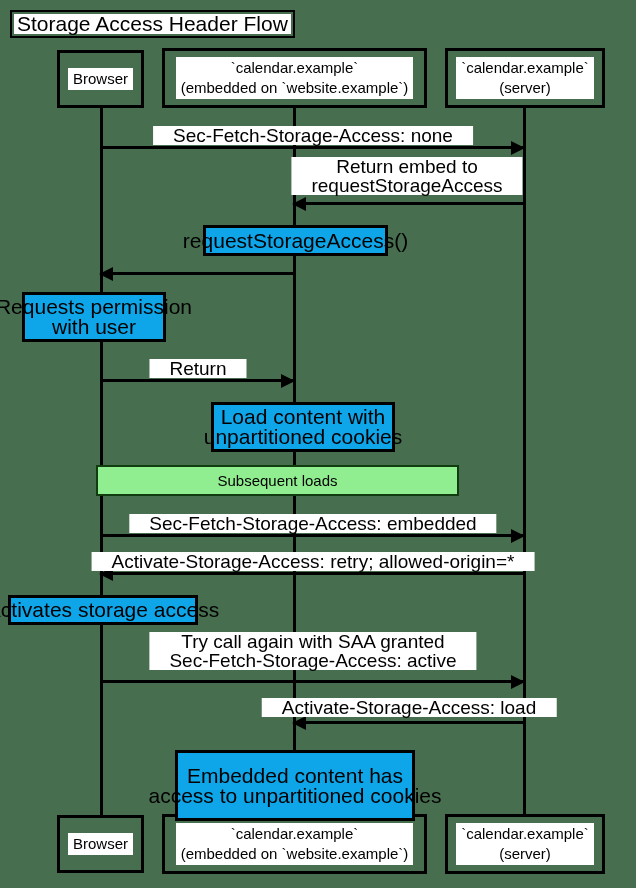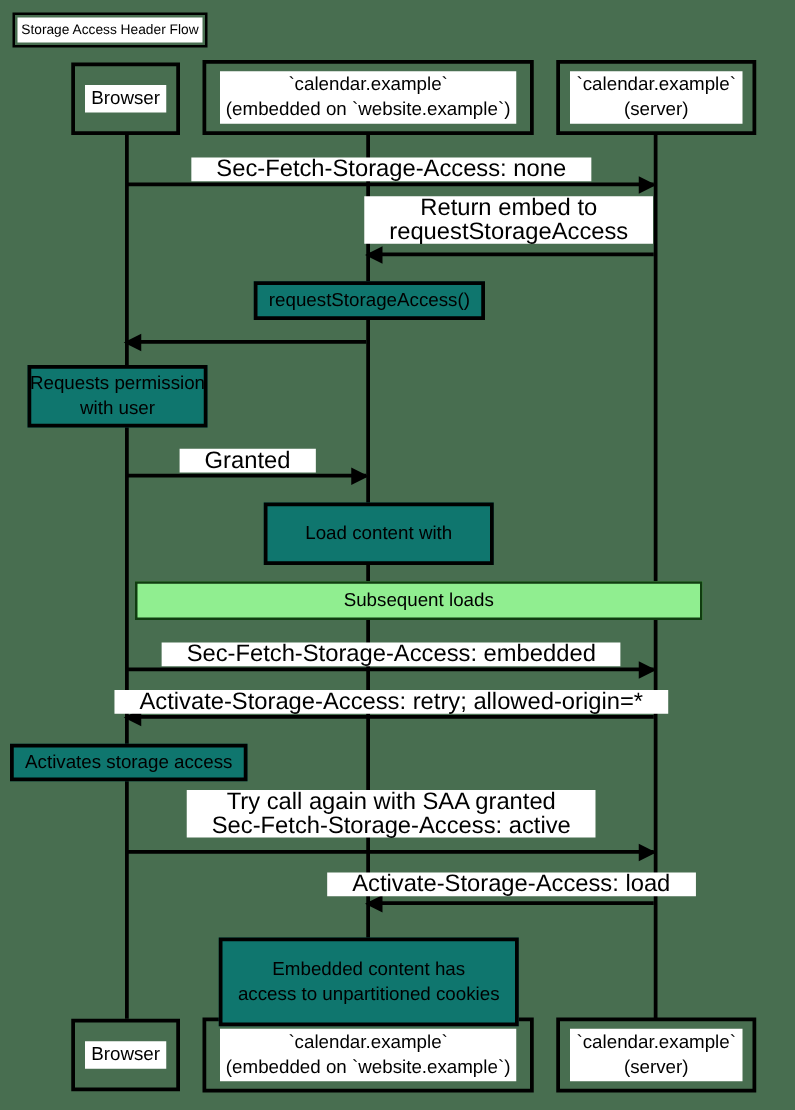--- a/index.html
+++ b/index.html
@@ -5,33 +5,33 @@
   html,body{margin:0;padding:0;background:#486E50;}
   *{box-sizing:border-box;}
   #canvas{
     position:relative;width:636px;height:888px;background:#486E50;
     font-family:"Liberation Sans",sans-serif;color:#000;overflow:hidden;
   }
   .lifeline{position:absolute;width:3px;background:#000;top:108px;height:707px;}
   .pbox{position:absolute;border:3px solid #000;display:flex;align-items:center;justify-content:center;}
   .plabel{background:#fff;text-align:center;font-size:15px;line-height:20px;padding:1px 5px;white-space:nowrap;}
   .titlebox{position:absolute;left:10px;top:10px;border:2px solid #000;padding:2px;background:#486E50;}
-  .titlebox .plabel{font-size:11px;padding:0 3px;}
+  .titlebox .plabel{font-size:21px;padding:0 3px;}
   .msglabel{
     position:absolute;transform:translateX(-50%);background:#fff;
     font-size:19px;line-height:19px;text-align:center;padding:0 20px;white-space:nowrap;z-index:3;
   }
   .arrow{position:absolute;height:3px;background:#000;z-index:2;}
   .head{position:absolute;width:0;height:0;border-top:7px solid transparent;border-bottom:7px solid transparent;top:-5.5px;}
   .head-right{right:-2px;border-left:14px solid #000;}
   .head-left{left:-2px;border-right:14px solid #000;}
   .note{
-    position:absolute;background:#0f766e;border:3px solid #000;z-index:3;
+    position:absolute;background:#0ea5e9;border:3px solid #000;z-index:3;
     display:flex;flex-direction:column;align-items:center;justify-content:center;
-    font-size:15px;line-height:20px;text-align:center;white-space:nowrap;
+    font-size:21px;line-height:20px;text-align:center;white-space:nowrap;
   }
   .band{
     position:absolute;background:#90EE90;border:2px solid #103C10;z-index:3;
     display:flex;align-items:center;justify-content:center;font-size:15px;
   }
 </style>
 </head>
 <body>
 
 <div id="canvas">
@@ -77,30 +77,31 @@
 
   <div class="arrow" style="left:101px;top:272px;width:192px">
     <div class="head head-left"></div>
   </div>
 
   <div class="note" style="left:22px;top:292px;width:144px;height:50px">
     <div>Requests permission</div>
     <div>with user</div>
   </div>
 
-  <div class="msglabel" style="left:198px;top:359px">Granted</div>
+  <div class="msglabel" style="left:198px;top:359px">Return</div>
   <div class="arrow" style="left:101px;top:379px;width:192px">
     <div class="head head-right"></div>
   </div>
 
   <div class="note" style="left:211px;top:402px;width:184px;height:50px">
     <div>Load content with</div>
+    <div>unpartitioned cookies</div>
   </div>
 
-  <div class="band" style="left:108px;top:465px;width:454px;height:31px">Subsequent loads</div>
+  <div class="band" style="left:96px;top:465px;width:363px;height:31px">Subsequent loads</div>
 
   <div class="msglabel" style="left:313px;top:514px">Sec-Fetch-Storage-Access: embedded</div>
   <div class="arrow" style="left:101px;top:534px;width:422px">
     <div class="head head-right"></div>
   </div>
 
   <div class="msglabel" style="left:313px;top:552px">Activate-Storage-Access: retry; allowed-origin=*</div>
   <div class="arrow" style="left:101px;top:572px;width:422px">
     <div class="head head-left"></div>
   </div>

